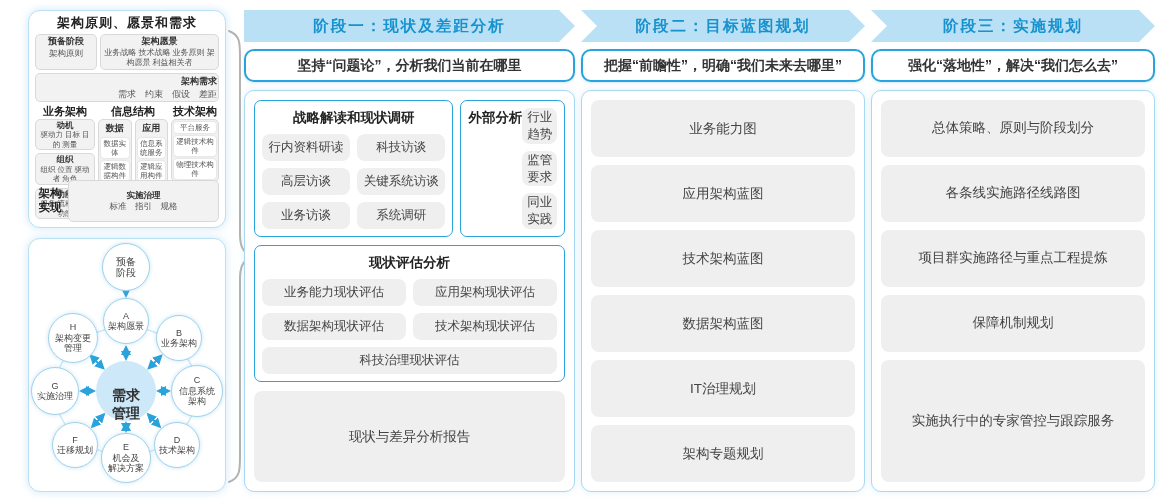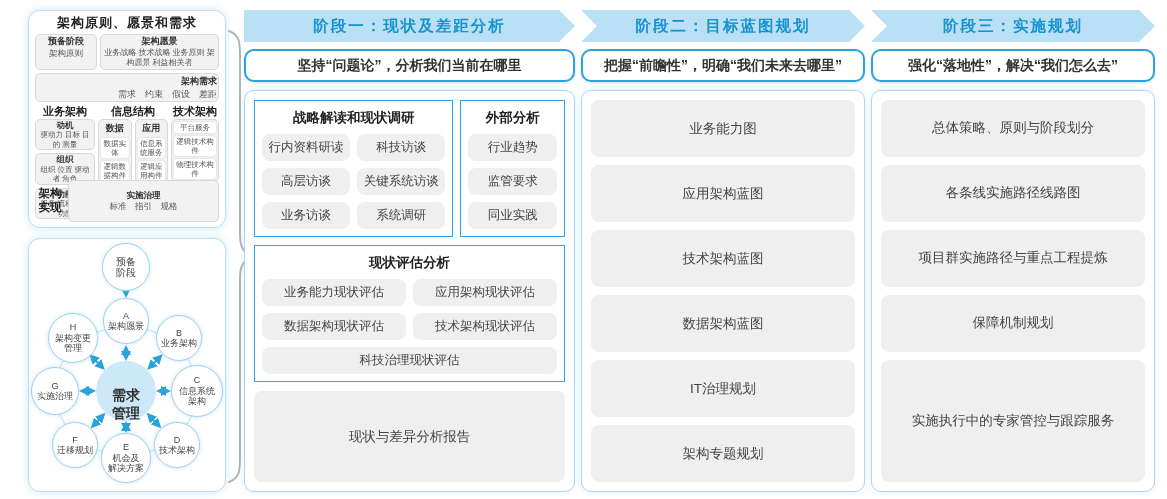--- a/index.html
+++ b/index.html
@@ -75,23 +75,23 @@
   .ph-sub{margin-top:7px;height:33px;flex:none;border:2px solid #29a3dc;border-radius:10px;background:#fff;
           display:flex;align-items:center;justify-content:center;font-weight:bold;font-size:14px;color:#333;
           box-sizing:border-box;box-shadow:0 1px 3px rgba(120,190,235,.35);}
   .ph-panel{margin-top:8px;flex:1;border:1.5px solid #a9d9f1;border-radius:10px;background:#fff;
             box-sizing:border-box;padding:9px;display:flex;flex-direction:column;
             box-shadow:0 0 6px rgba(140,200,240,.25);min-height:0;}
   .chip{background:#efefef;border-radius:8px;display:flex;align-items:center;justify-content:center;
         text-align:center;color:#444;}
 
   .p1-top{display:flex;gap:7px;flex:none;}
-  .bluebox{border:1.5px solid #29a3dc;border-radius:0;background:#fff;padding:7px;box-sizing:border-box;}
+  .bluebox{border:1.5px solid #29a3dc;border-radius:7px;background:#fff;padding:7px;box-sizing:border-box;}
   .strategy{flex:2.07;}
-  .external{flex:1;display:flex;flex-direction:column;}
+  .external{flex:1;display:flex;}
   .bb-title{font-weight:bold;font-size:13.5px;text-align:center;margin:1px 0 7px;color:#222;}
   .grid2{display:grid;grid-template-columns:1fr 1fr;gap:7px;}
   .grid2 .chip{height:27px;font-size:12.5px;}
   .ext-list{display:flex;flex-direction:column;gap:7px;flex:1;}
   .ext-list .chip{flex:1;font-size:12.5px;}
   .assessment{margin-top:8px;flex:none;}
   .chip.full{grid-column:1/3;}
   .report{margin-top:9px;flex:1;font-size:13.5px;}
 
   .stack{gap:8px;}

